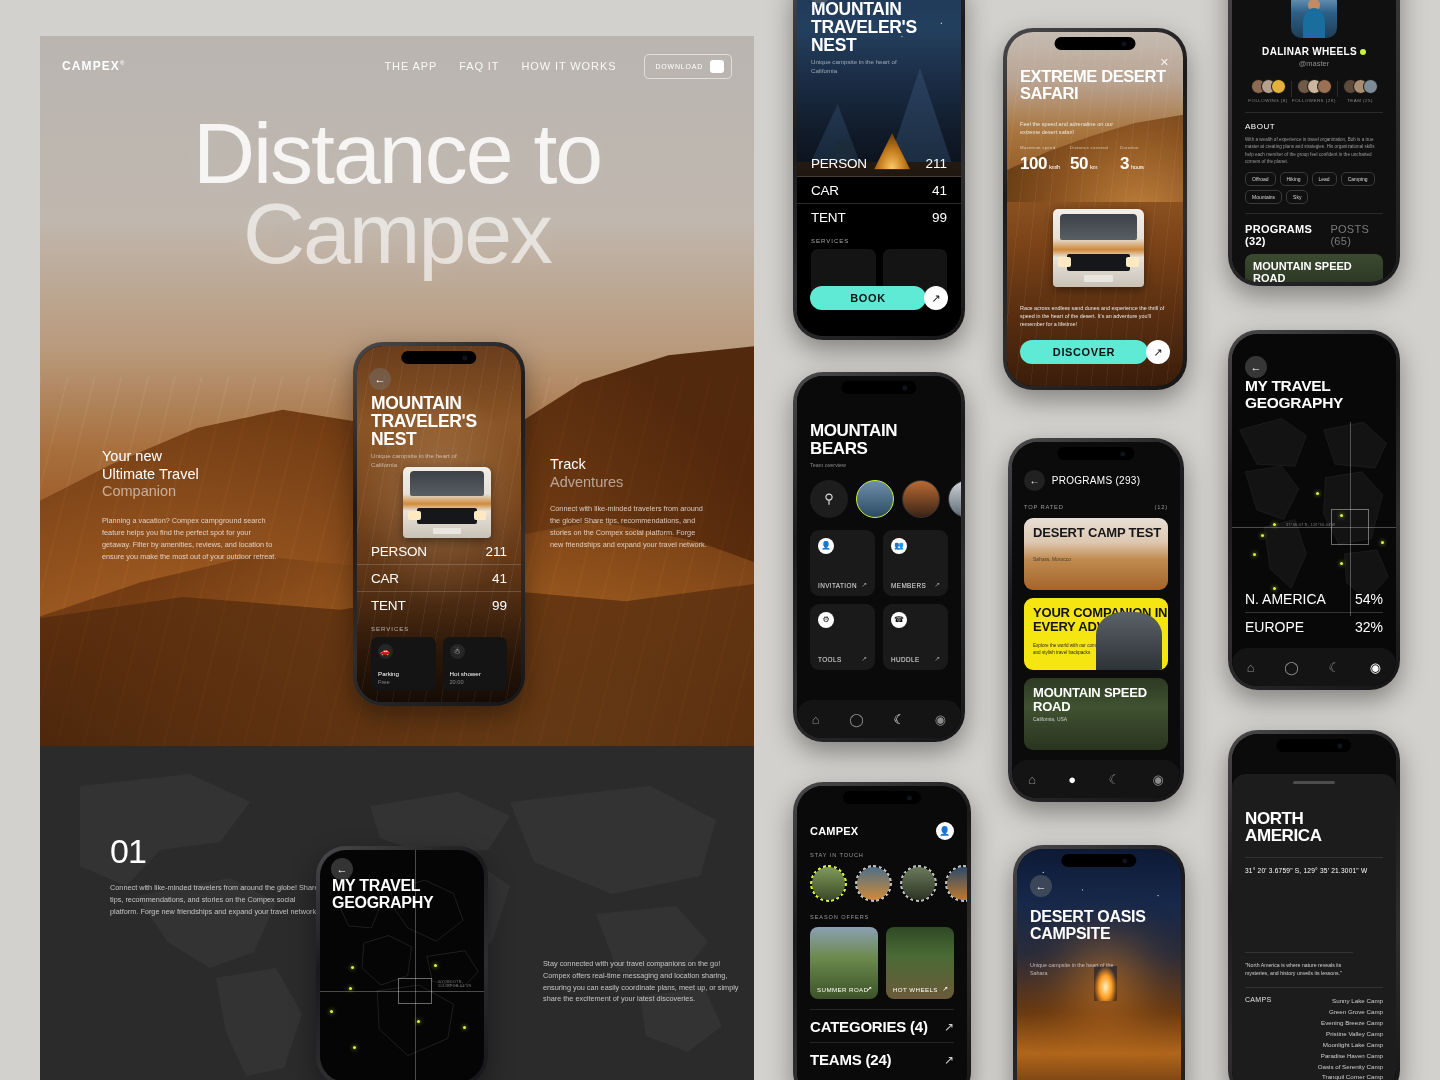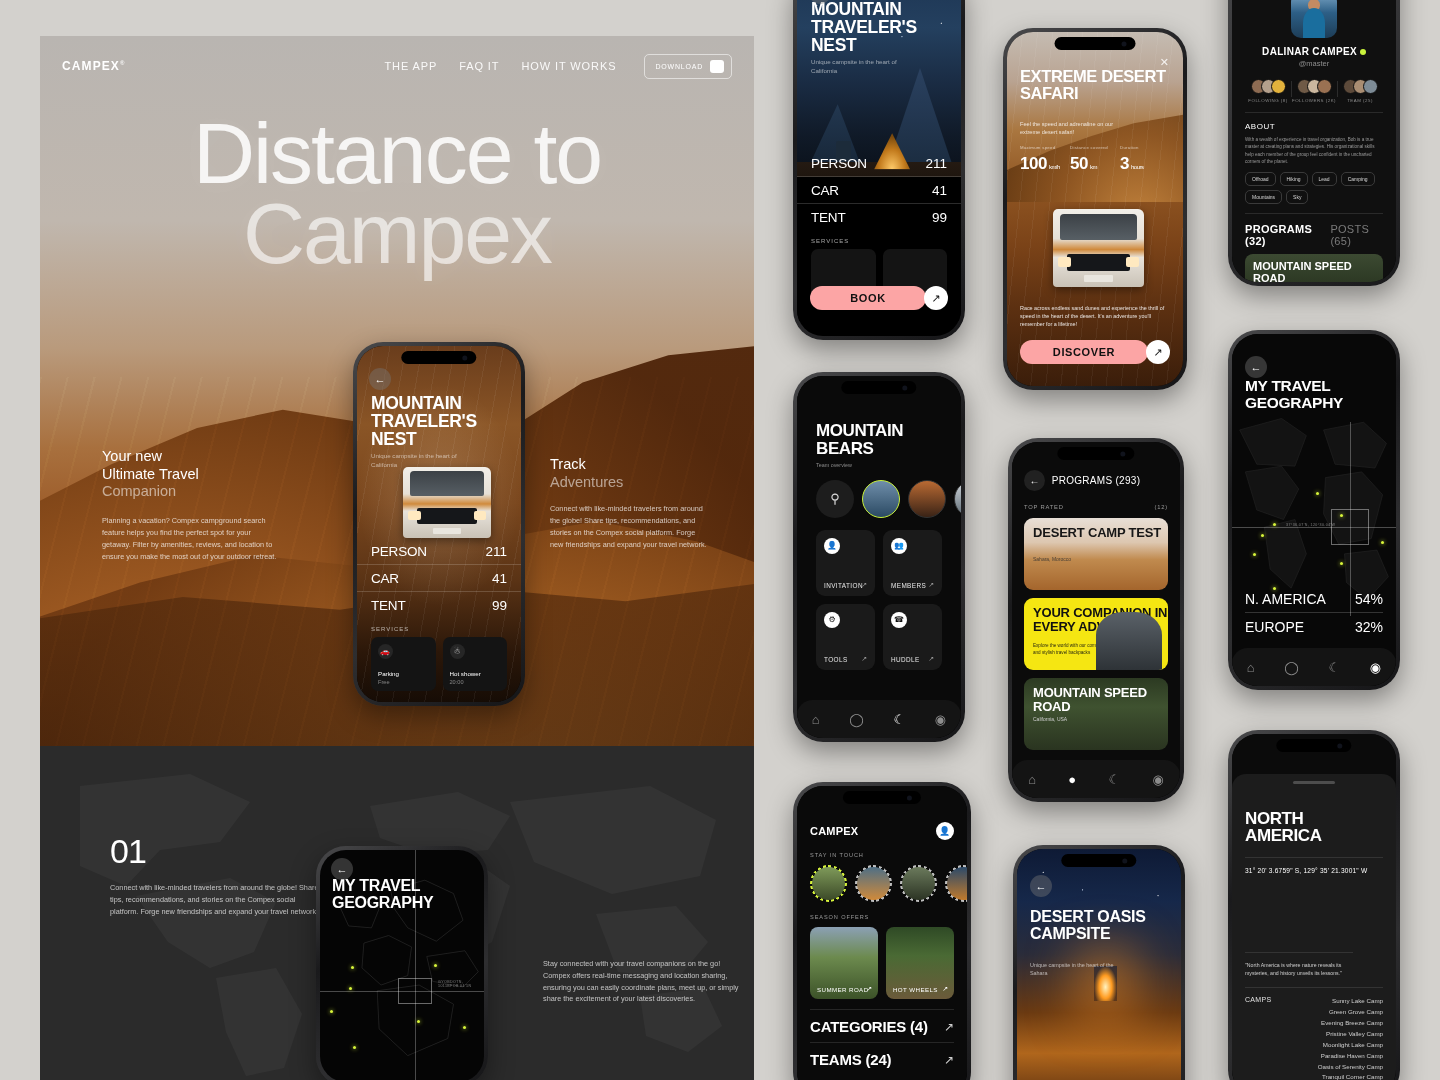--- a/index.html
+++ b/index.html
@@ -216,21 +216,21 @@
     clip-path:polygon(0 70%,24% 52%,48% 38%,72% 26%,100% 18%,100% 100%,0 100%);opacity:.9;}
   .ds-rip{position:absolute;inset:0;background:repeating-linear-gradient(96deg,rgba(255,255,255,.05) 0 1px,rgba(0,0,0,0) 1px 15px);}
   .ds-title{position:absolute;left:13px;top:36px;color:#fff;font-size:16.5px;line-height:1.02;font-weight:700;letter-spacing:-.4px;z-index:12;}
   .ds-sub{position:absolute;left:13px;top:88px;width:110px;color:rgba(255,255,255,.8);font-size:5.6px;line-height:1.45;z-index:12;}
   .ds-stats{position:absolute;left:13px;right:13px;top:113px;display:flex;z-index:12;}
   .ds-st{flex:1;}
   .ds-st .lb{font-size:4.3px;color:rgba(255,255,255,.62);letter-spacing:.3px;}
   .ds-st .vl{margin-top:4px;color:#fff;font-size:17px;font-weight:600;letter-spacing:-.5px;}
   .ds-st .vl em{font-style:normal;font-size:6px;font-weight:400;margin-left:2px;}
   .ds-body{position:absolute;left:13px;right:13px;bottom:58px;color:rgba(255,255,255,.88);font-size:5.4px;line-height:1.5;z-index:12;}
-  .wbtn{position:absolute;left:13px;bottom:22px;height:24px;border-radius:13px;background:#fca5a5;
+  .wbtn{position:absolute;left:13px;bottom:22px;height:24px;border-radius:13px;background:#5eead4;
     display:flex;align-items:center;justify-content:center;color:#111;font-size:11px;font-weight:700;letter-spacing:.6px;z-index:14;}
   .arrowbtn{position:absolute;bottom:22px;right:13px;width:24px;height:24px;border-radius:50%;background:#fff;
     display:flex;align-items:center;justify-content:center;color:#111;font-size:11px;z-index:14;}
 
   
   #p3{left:1228px;top:-84px;width:172px;height:370px;background:linear-gradient(145deg,#4a4a4c,#1a1a1c);}
   .pf{position:absolute;inset:0;background:#101010;padding:0 13px;}
   .pf-avatar{width:46px;height:46px;border-radius:10px;margin:72px auto 0;
     background:linear-gradient(180deg,#7fa9c9,#2d5f86 45%,#1d3d57);position:relative;overflow:hidden;}
   .pf-avatar::after{content:'';position:absolute;left:26%;top:34%;width:48%;height:66%;border-radius:50% 50% 0 0;background:#1a6e9e;}
@@ -252,21 +252,21 @@
   .chip{border:1px solid #3a3a3a;border-radius:5px;padding:3px 6px;color:#d6d6d6;font-size:5px;}
   .pf-tabs{display:flex;gap:9px;align-items:baseline;margin-top:3px;}
   .pf-tabs .t{color:#fff;font-size:11px;font-weight:600;letter-spacing:.3px;}
   .pf-tabs .t.off{color:#7a7a7a;font-weight:400;}
   .pf-card{margin-top:7px;height:52px;border-radius:8px;overflow:hidden;position:relative;
     background:linear-gradient(180deg,#3c4a32,#1f2a18);}
   .pf-card .cap{position:absolute;left:8px;top:7px;color:#fff;font-size:11px;font-weight:700;line-height:1.05;}
 
   
   #p4{left:793px;top:372px;width:172px;height:370px;}
-  .mb{position:absolute;inset:0;background:#0a0a0a;padding:0 19px;}
+  .mb{position:absolute;inset:0;background:#0a0a0a;padding:0 13px;}
   .mb-title{margin-top:46px;color:#fff;font-size:17px;line-height:1.05;font-weight:700;letter-spacing:-.4px;}
   .mb-sub{margin-top:4px;color:#8a8a8a;font-size:5.4px;}
   .mb-row{display:flex;align-items:center;gap:8px;margin-top:12px;}
   .circbtn{width:38px;height:38px;border-radius:50%;background:#1d1d1d;display:flex;align-items:center;justify-content:center;color:#d8d8d8;font-size:13px;flex:none;}
   .mbav{width:38px;height:38px;border-radius:50%;flex:none;border:1.6px solid #333;}
   .mbav.active{border-color:#c9f23c;}
   .mb-grid{display:grid;grid-template-columns:1fr 1fr;gap:8px;margin-top:12px;}
   .mb-tile{height:66px;border-radius:9px;background:#1a1a1a;padding:8px;position:relative;}
   .mb-tile .ic{width:16px;height:16px;border-radius:50%;background:#fff;color:#111;display:flex;align-items:center;justify-content:center;font-size:8px;}
   .mb-tile .nm{position:absolute;left:8px;bottom:7px;color:#e8e8e8;font-size:6.4px;letter-spacing:.4px;}
@@ -580,21 +580,21 @@
       <div class="wbtn" style="left:13px;width:128px;">DISCOVER</div>
       <div class="arrowbtn">↗</div>
     </div>
   </div>
 
   <div class="phone" id="p3">
     <div class="screen">
       <div class="pf">
         <div class="pf-avatar"></div>
         <div class="pf-name">
-          <span>DALINAR CAMPEX</span><i class="dot-v"></i>
+          <span>DALINAR WHEELS</span><i class="dot-v"></i>
         </div>
         <div class="pf-handle">@master</div>
 
         <div class="pf-stats">
           <div class="pf-stat">
             <div class="avstack">
               <i style="background:#8d6b52"></i>
               <i style="background:#b4a08c"></i>
               <i style="background:#e3b23c"></i>
             </div>

